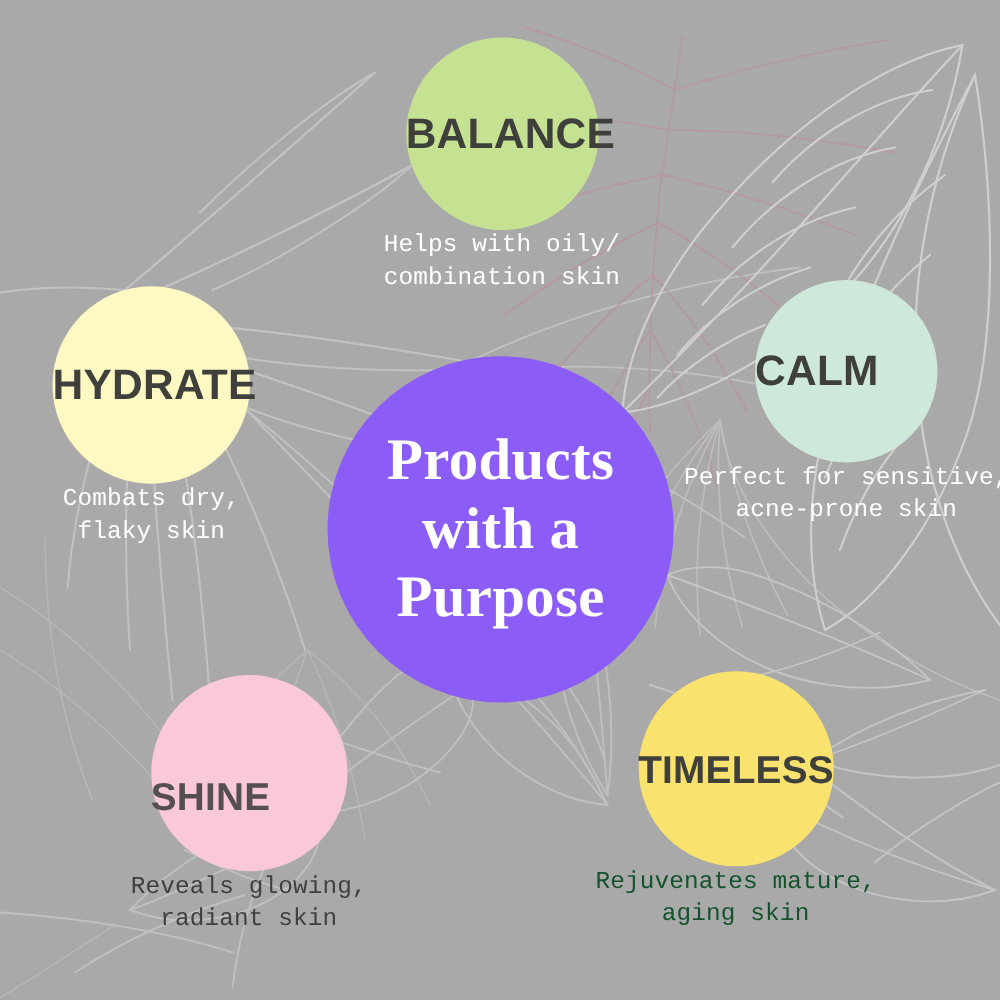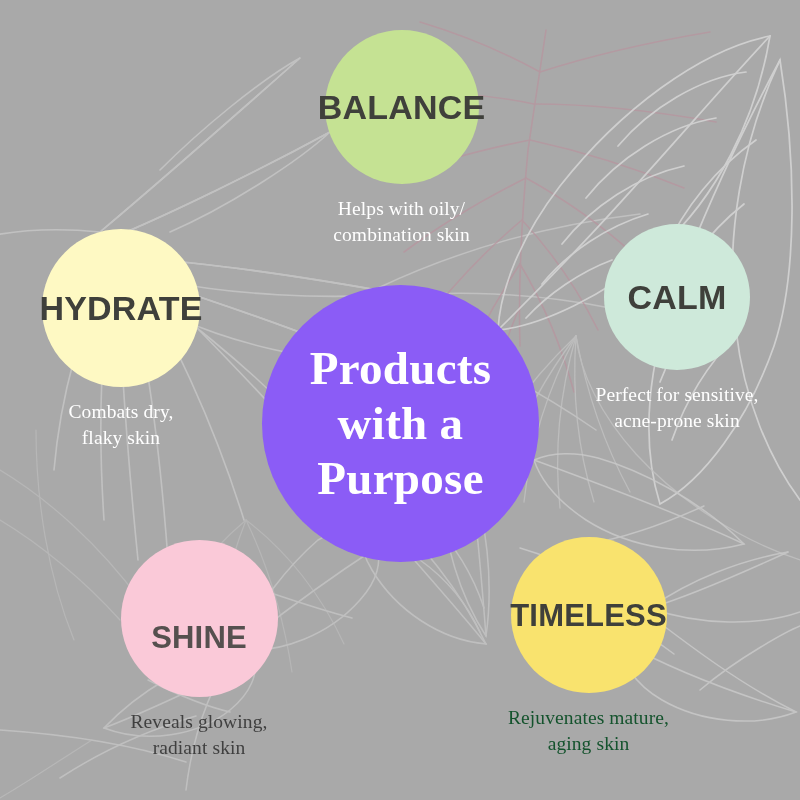--- a/index.html
+++ b/index.html
@@ -30,37 +30,36 @@
   .node {
     position: absolute;
     display: flex;
     flex-direction: column;
     align-items: center;
   }
   .bubble {
     border-radius: 50%;
     display: flex;
     align-items: center;
-    justify-content: center;
+    justify-content: flex-start;
     box-sizing: border-box;
     position: relative;
   }
   .bubble-label {
     font-family: "Liberation Sans", sans-serif;
     font-weight: bold;
     color: #3f403b;
     letter-spacing: 0.2px;
     line-height: 1;
     white-space: nowrap;
     text-align: center;
   }
   .caption {
-    margin-top: 12px;
     color: #ffffff;
-    font-family: Liberation Serif, serif;
+    font-family: Liberation Mono, monospace;
     font-size: 19.5px;
     line-height: 1.33;
     text-align: center;
     white-space: pre-line;
     font-weight: 400;
     letter-spacing: 0.1px;
   }
 
   
   #center-node {

